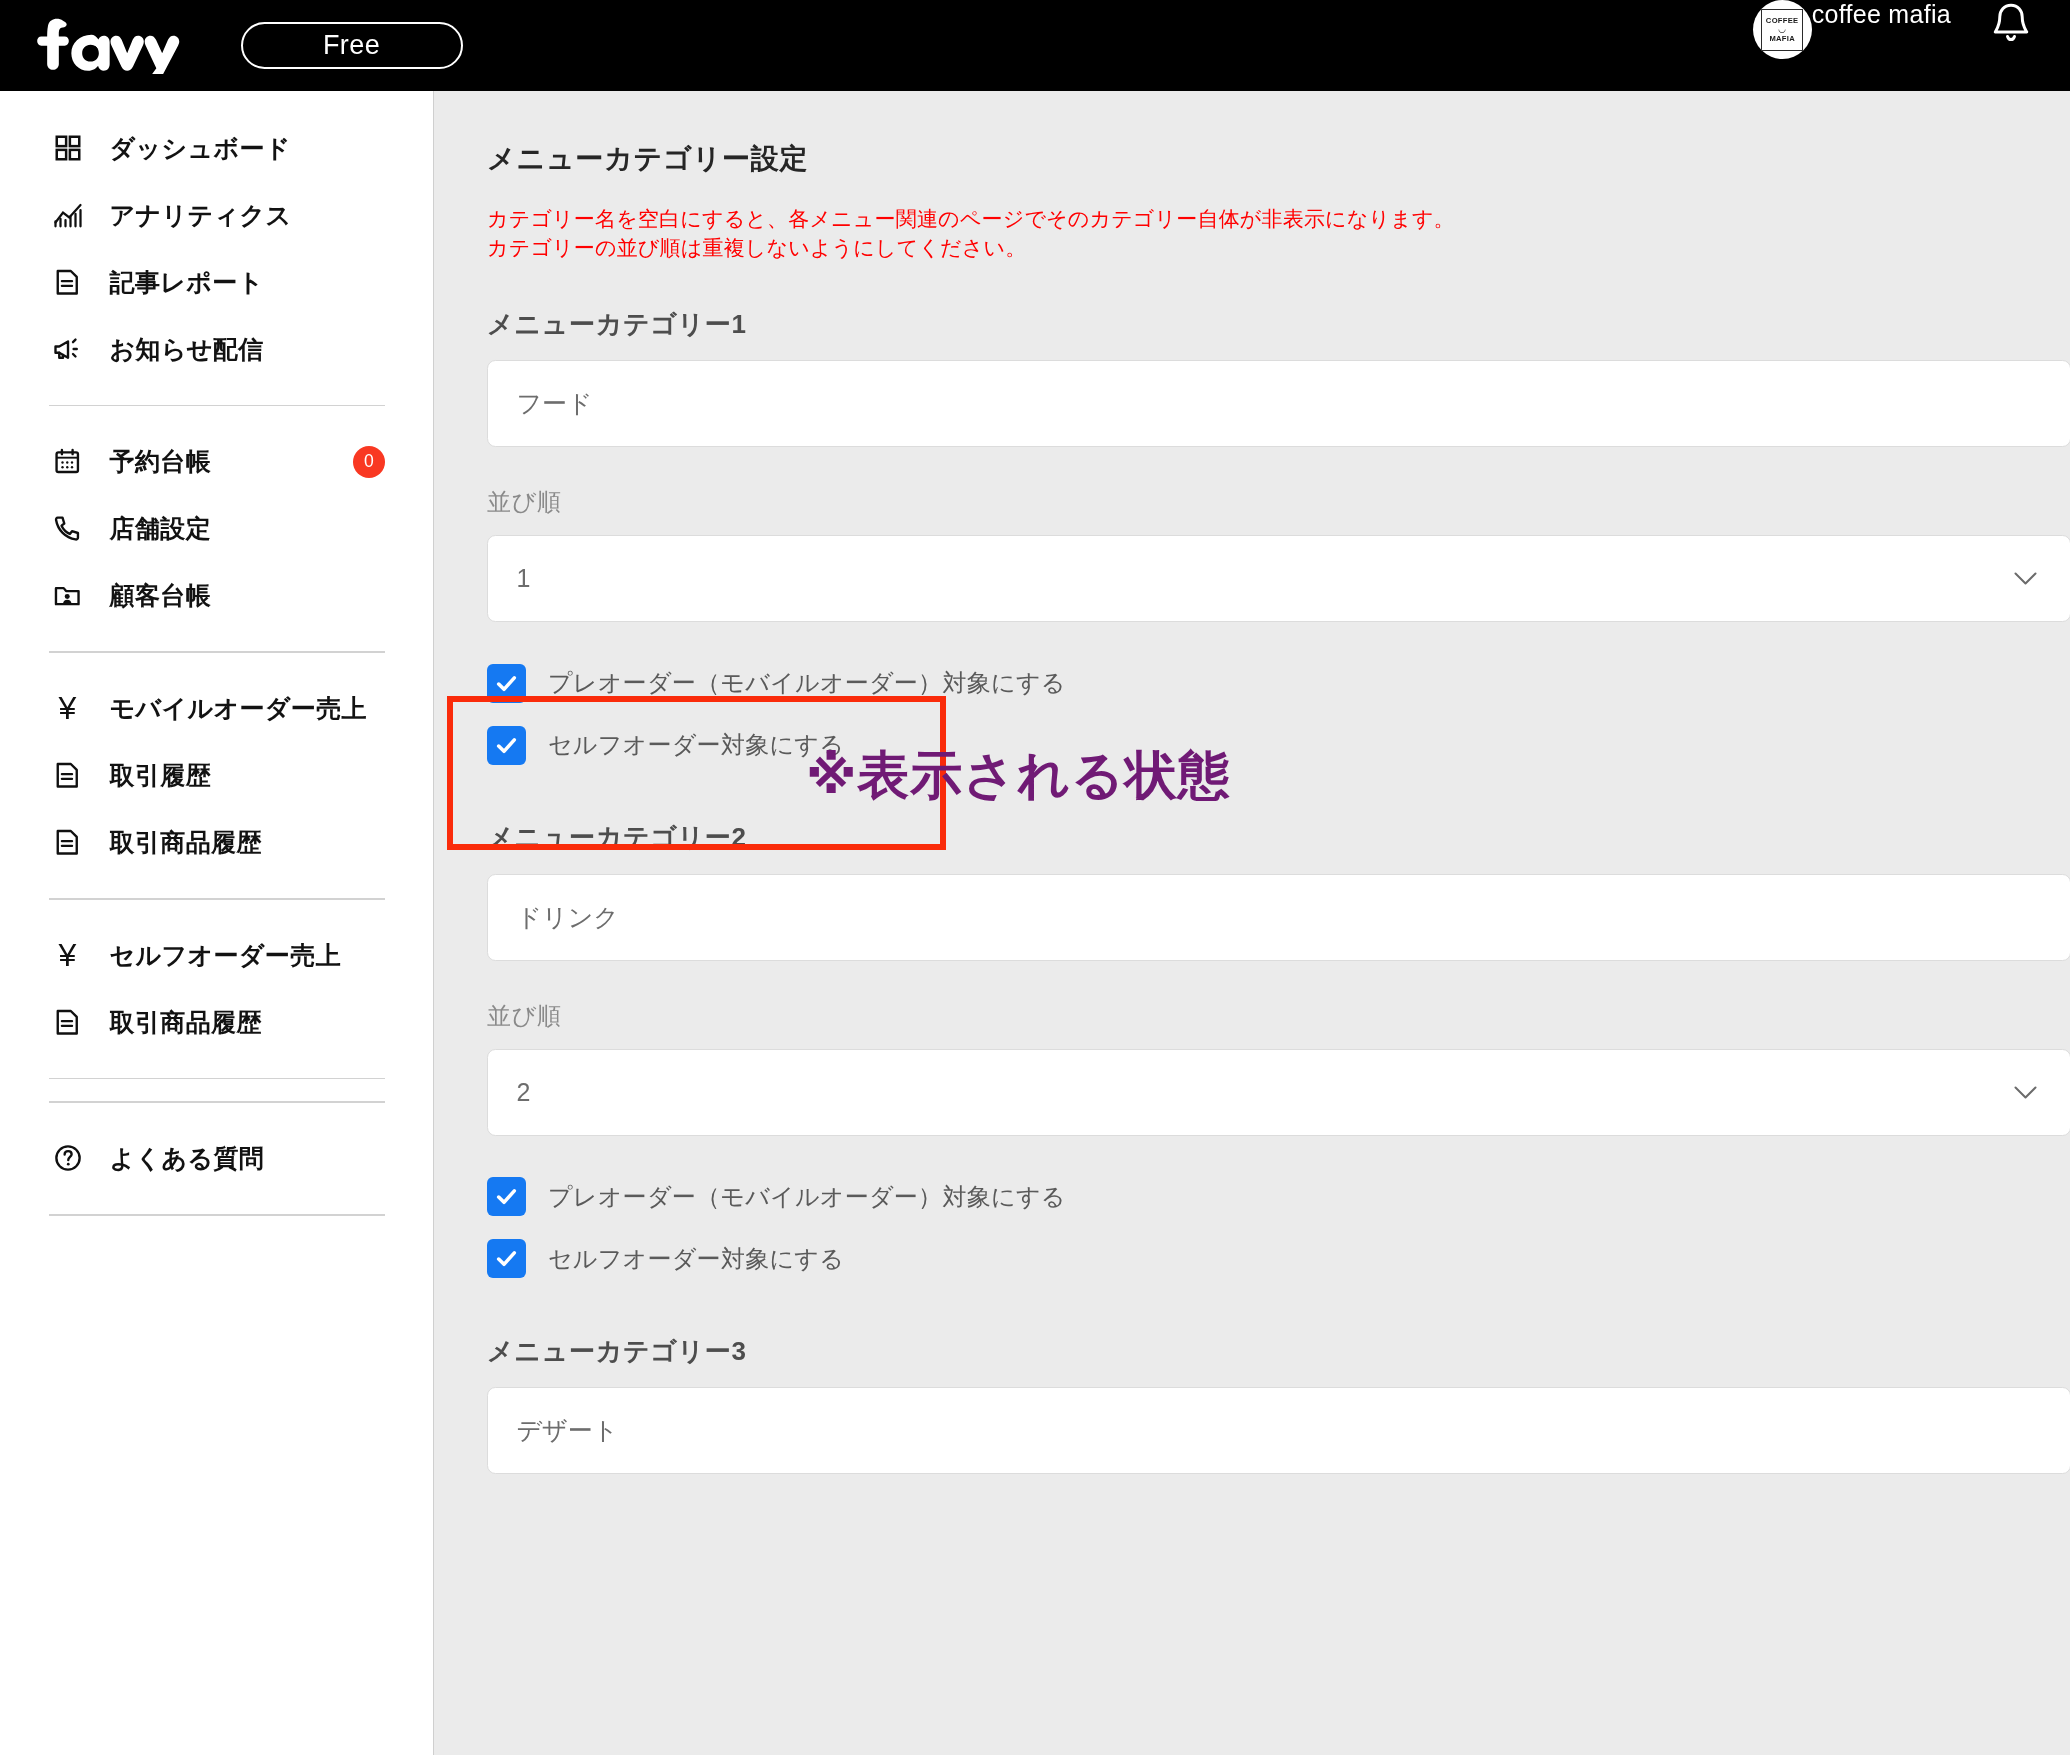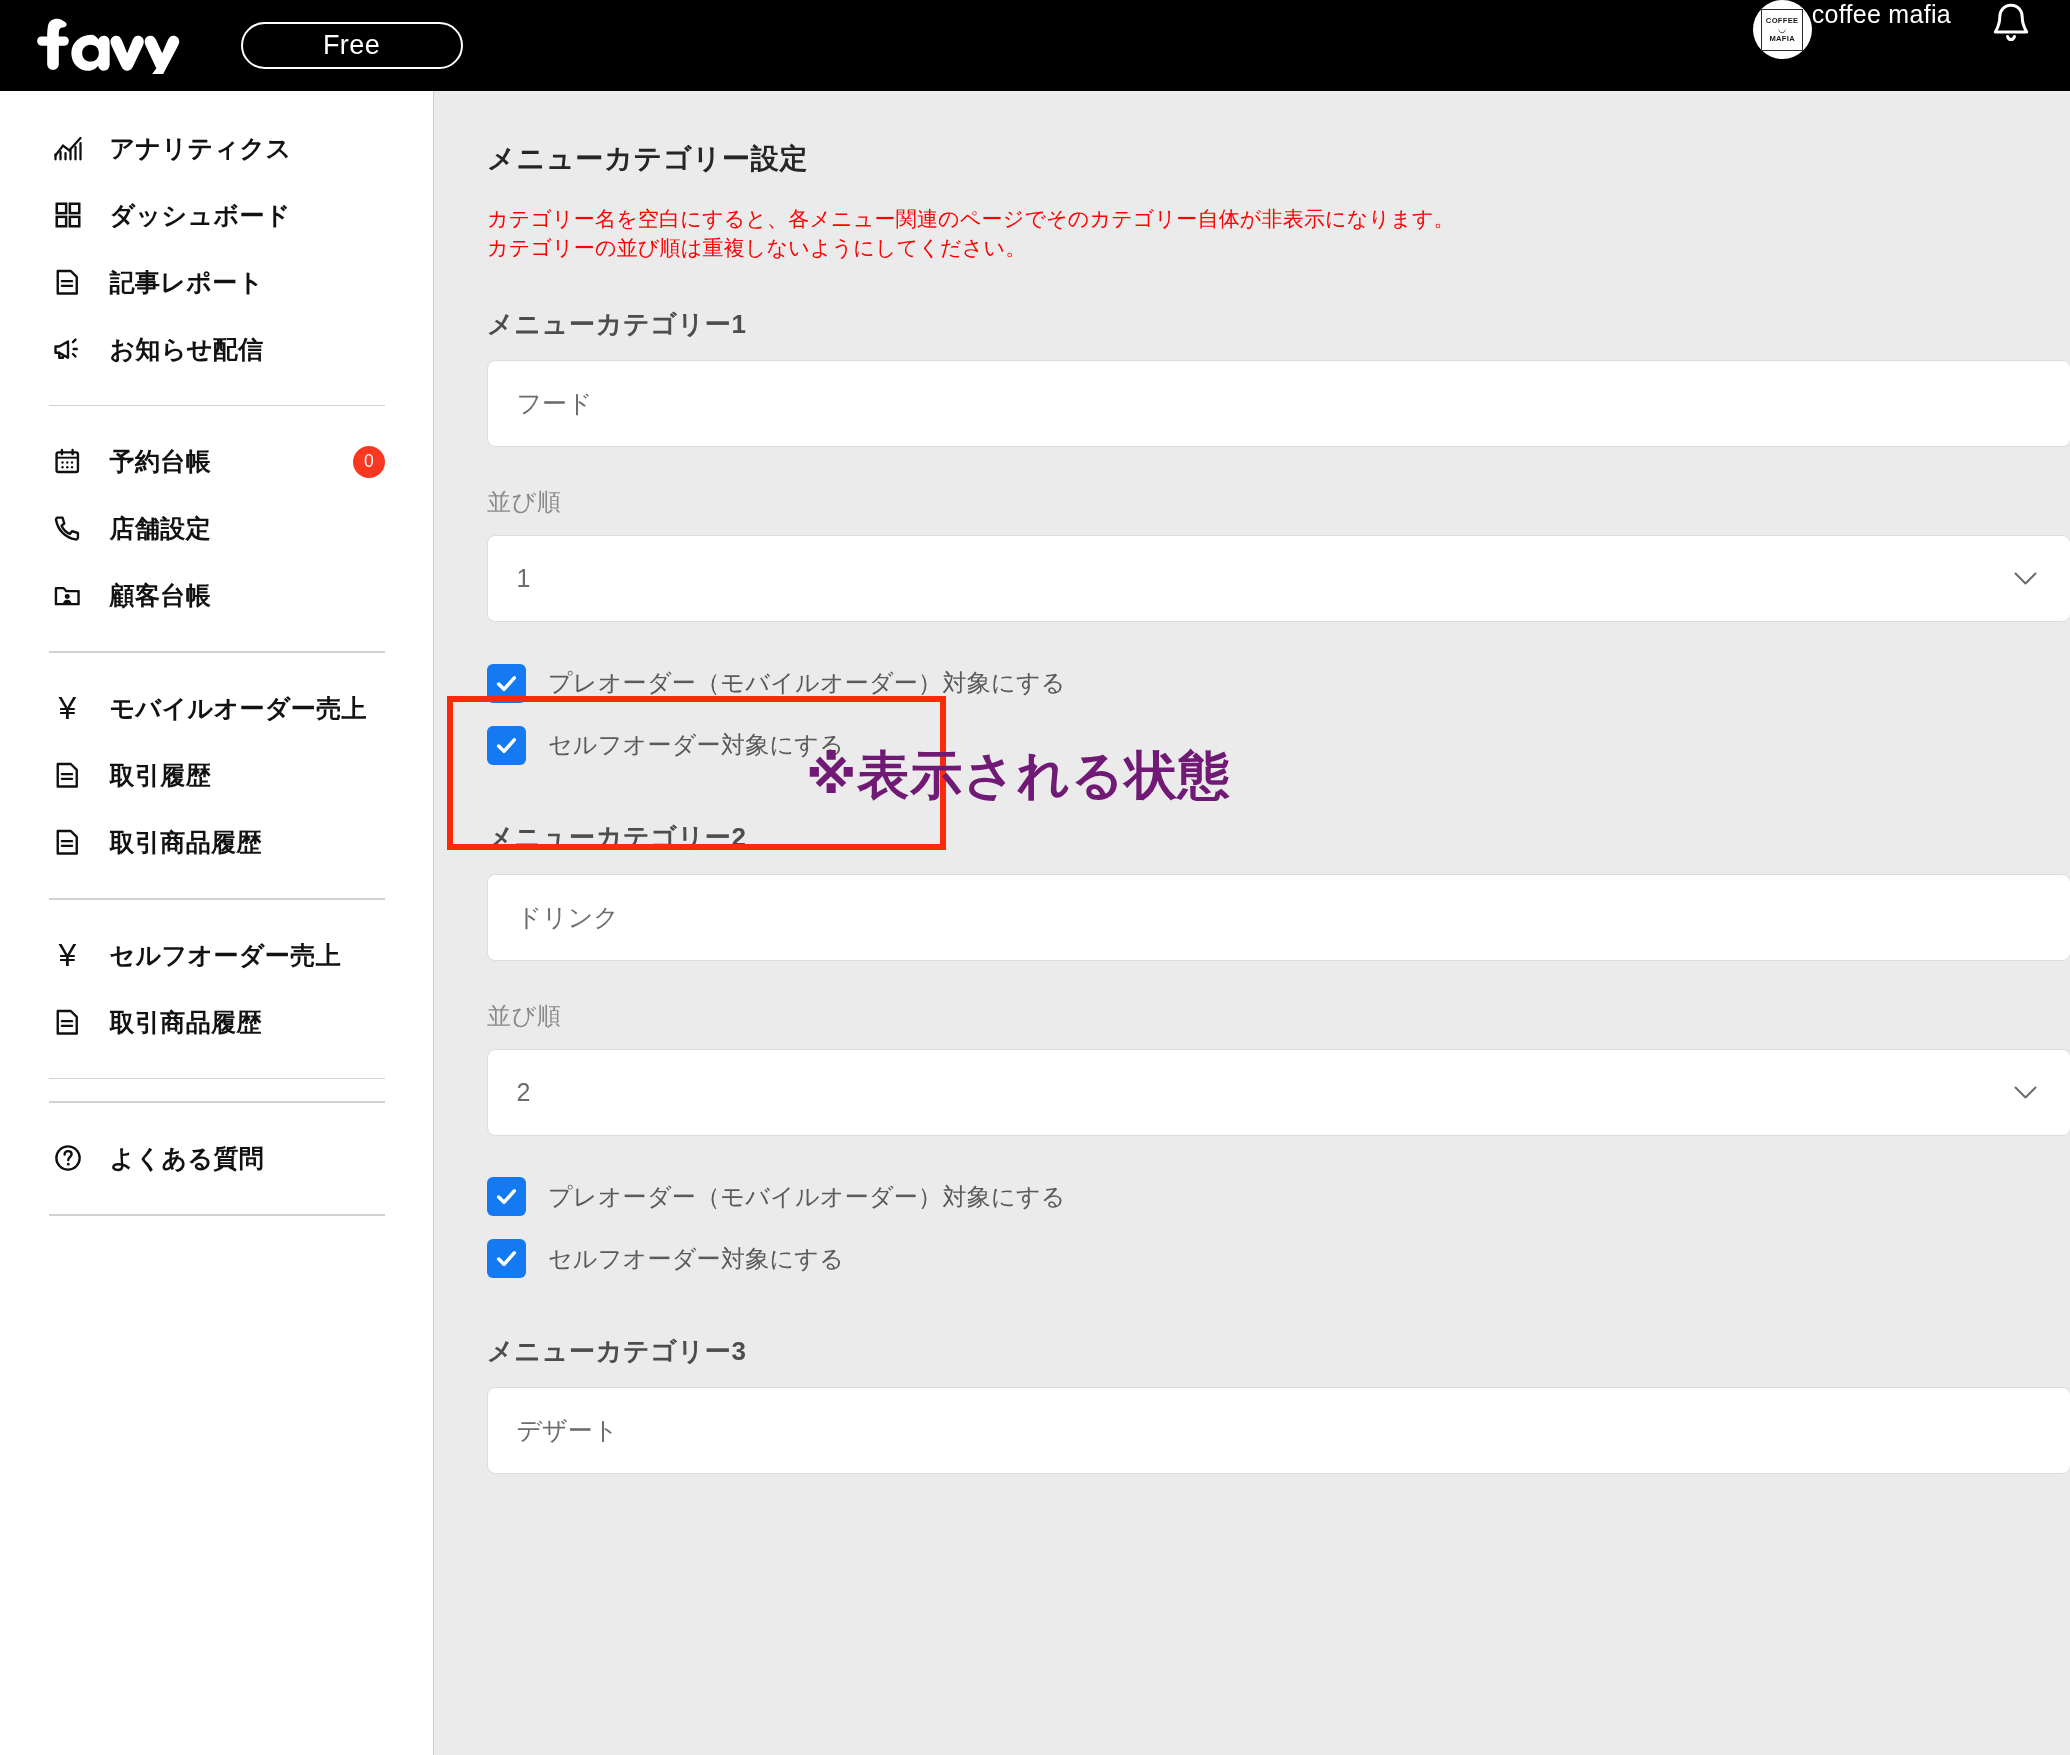--- a/index.html
+++ b/index.html
@@ -217,38 +217,38 @@
           <path d="M10 20.4 C10.4 21.6 11.2 22.2 12 22.2 C12.8 22.2 13.6 21.6 14 20.4"></path>
         </svg>
       </div>
     </div>
   </div>
 
   <nav class="sidebar">
 
     <div class="nav-item">
       <span class="nav-icon">
-        <svg width="30" height="30" viewBox="0 0 24 24" fill="none" stroke="#101010" stroke-width="1.8" stroke-linecap="round">
-          <path d="M2 18 L8 10 L13 14 L22 4"></path>
-          <path d="M2 21 L2 17 M6 21 L6 15 M10 21 L10 16 M14 21 L14 13 M18 21 L18 11 M22 21 L22 8"></path>
-        </svg>
-      </span>
-      <span class="nav-label">アナリティクス</span>
-    </div>
-
-    <div class="nav-item">
-      <span class="nav-icon">
         <svg width="30" height="30" viewBox="0 0 24 24" fill="none" stroke="#101010" stroke-width="2">
           <rect x="3" y="3" width="7.5" height="7.5"></rect>
             <rect x="13.5" y="3" width="7.5" height="7.5"></rect>
           <rect x="3" y="13.5" width="7.5" height="7.5"></rect>
             <rect x="13.5" y="13.5" width="7.5" height="7.5"></rect>
         </svg>
       </span>
       <span class="nav-label">ダッシュボード</span>
+    </div>
+
+    <div class="nav-item">
+      <span class="nav-icon">
+        <svg width="30" height="30" viewBox="0 0 24 24" fill="none" stroke="#101010" stroke-width="1.8" stroke-linecap="round">
+          <path d="M2 18 L8 10 L13 14 L22 4"></path>
+          <path d="M2 21 L2 17 M6 21 L6 15 M10 21 L10 16 M14 21 L14 13 M18 21 L18 11 M22 21 L22 8"></path>
+        </svg>
+      </span>
+      <span class="nav-label">アナリティクス</span>
     </div>
 
     <div class="nav-item">
       <span class="nav-icon">
         <svg width="28.5" height="28.5" viewBox="0 0 24 24" fill="none" stroke="#101010" stroke-width="2" stroke-linejoin="round">
           <path d="M4 2.5 H15 L20 7.5 V21.5 H4 Z"></path>
           <path d="M7.5 11 H16 M7.5 15 H16" stroke-linecap="round"></path>
         </svg>
       </span>
       <span class="nav-label">記事レポート</span>

